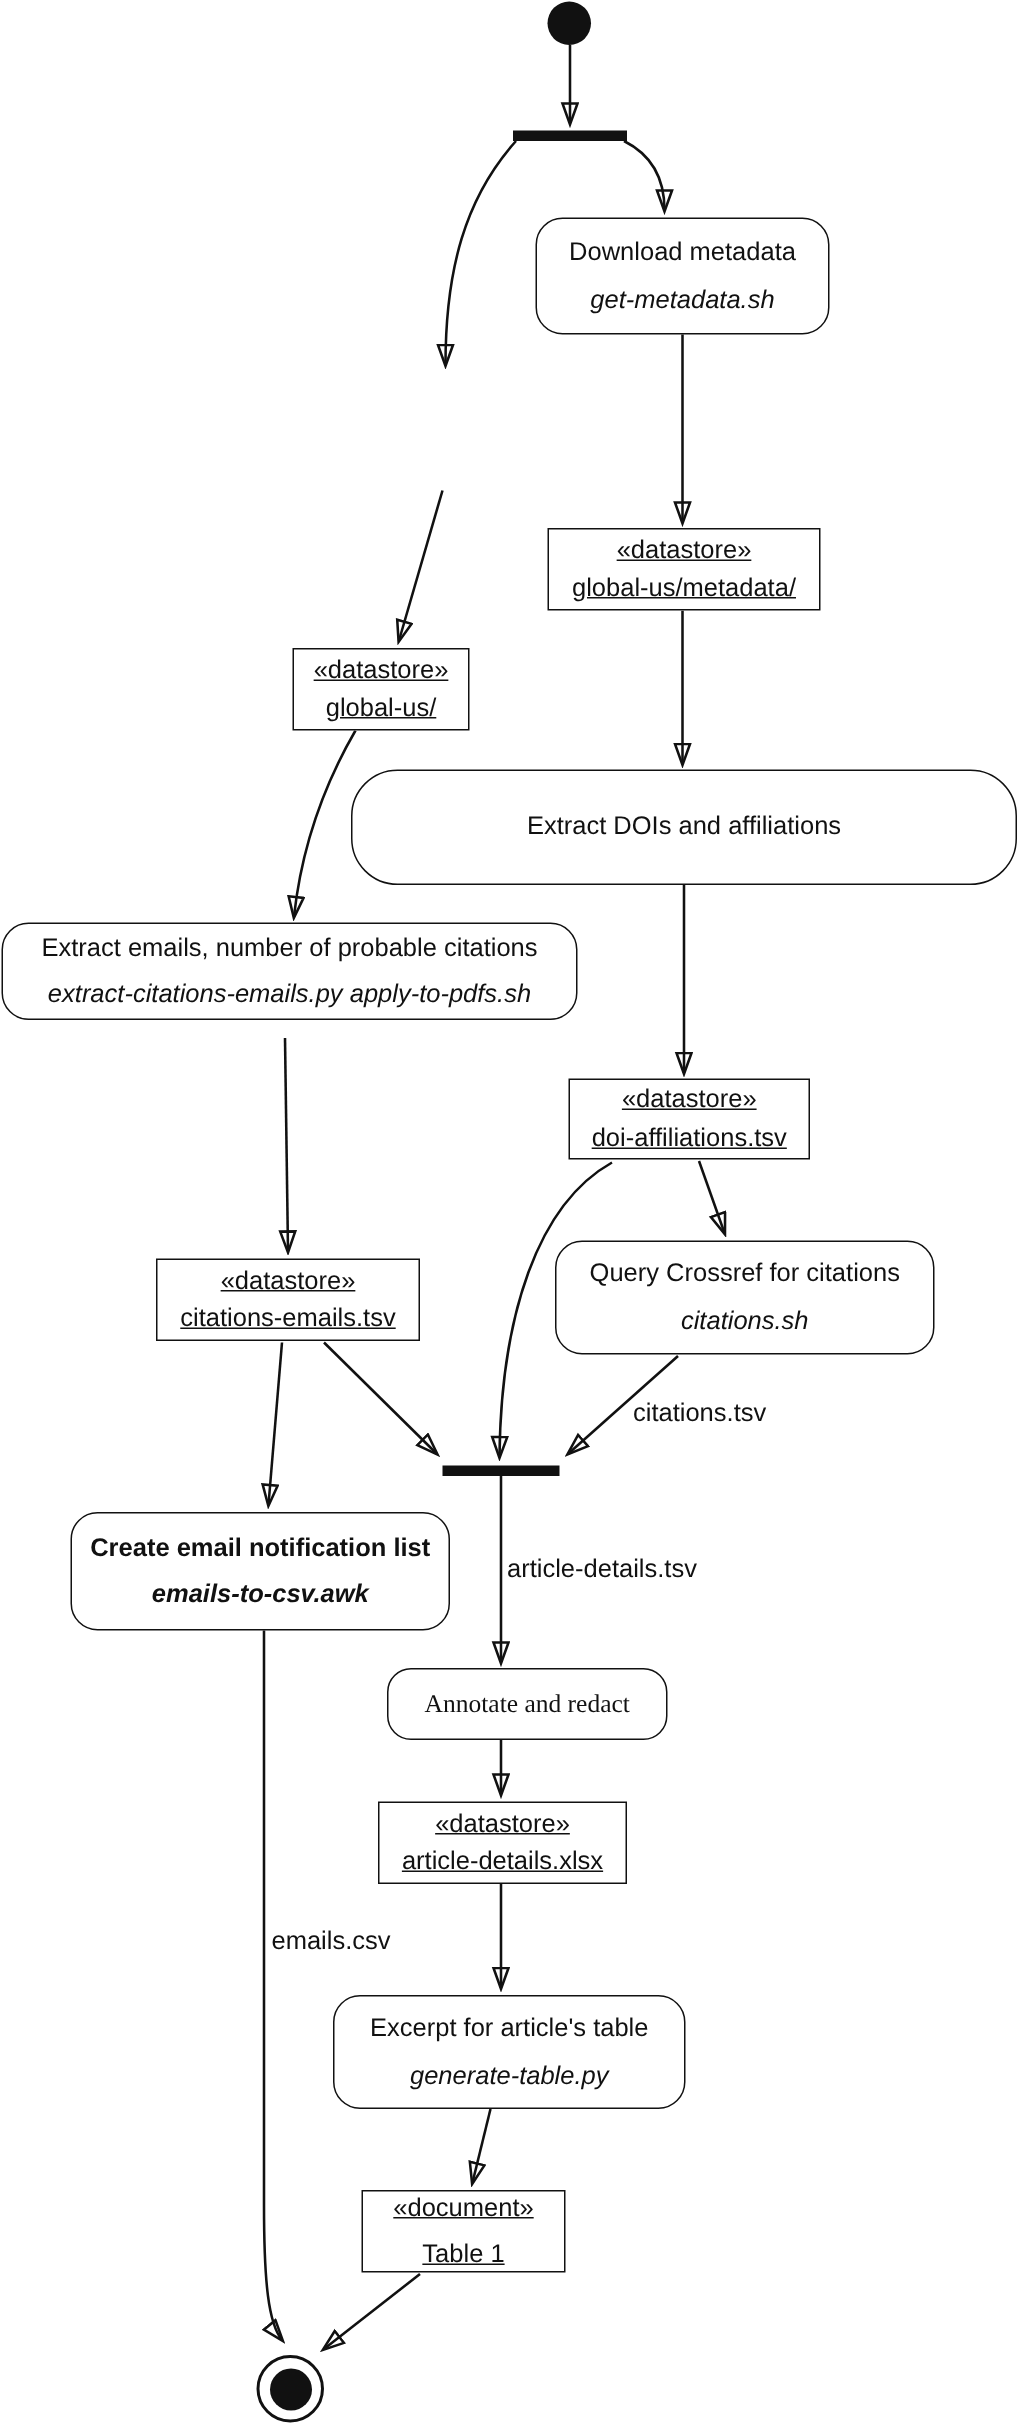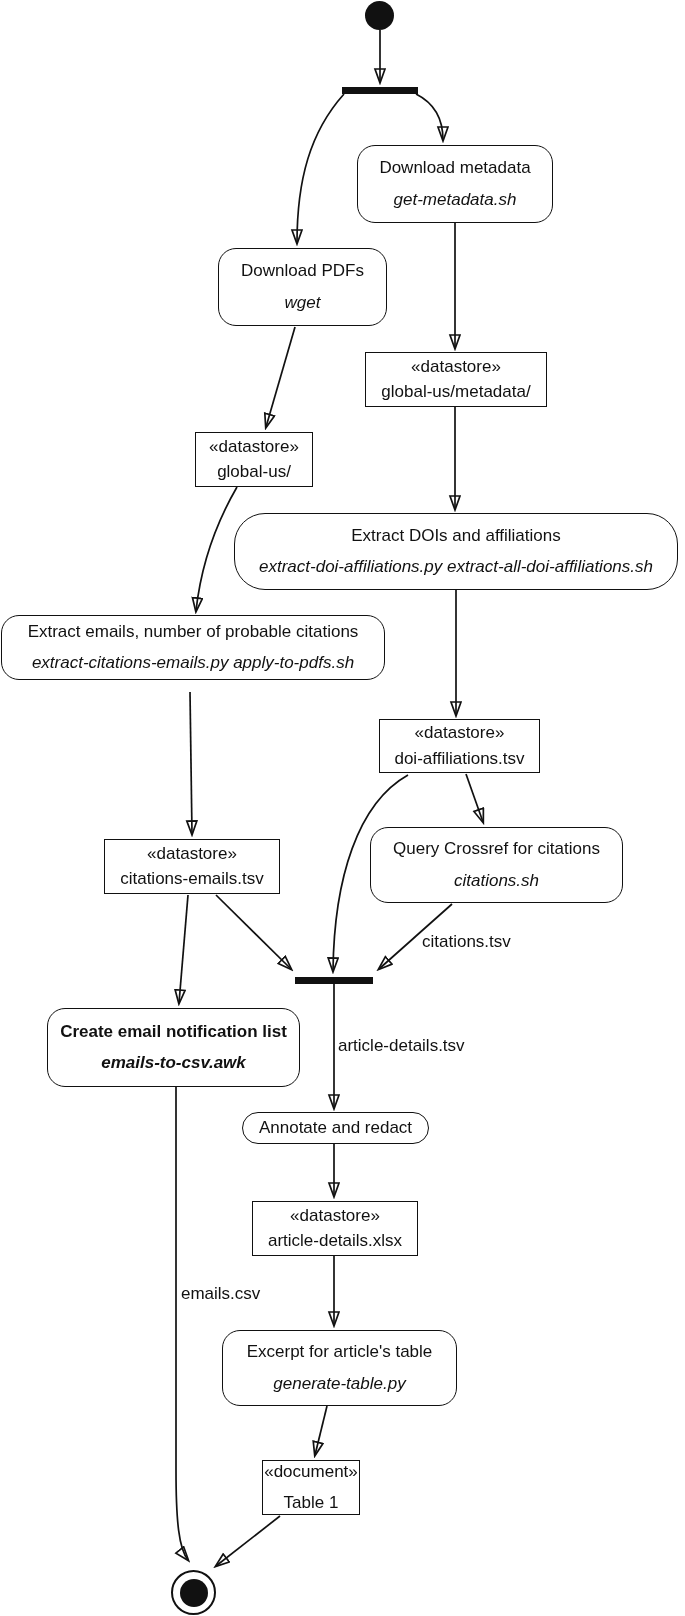--- a/index.html
+++ b/index.html
@@ -30,21 +30,21 @@
     display: flex;
     flex-direction: column;
     align-items: center;
     justify-content: center;
     text-align: center;
     font-size: 17px;
     line-height: 1.2;
   }
   .action { border-radius: 18px; gap: 11px; }
   .pill   { border-radius: 16px; }
-  .store  { border-radius: 0; gap: 5px; }
+  .store  { border-radius: 0; gap: 5px; text-decoration: underline; }
   .line   { white-space: nowrap; }
   .script { font-style: italic; }
   .bar {
     position: absolute;
     background: #111111;
     height: 7px;
   }
   .start-circle {
     position: absolute;
     width: 29px; height: 29px;
@@ -108,38 +108,33 @@
 
   <div class="start-circle" style="left:365px; top:1px;"></div>
 
   <div class="bar" style="left:342px; top:87px; width:76px;"></div>
 
   <div class="node action" style="left:357px; top:145px; width:196px; height:78px;">
     <div class="line">Download metadata</div>
     <div class="line script">get-metadata.sh</div>
   </div>
 
-  <div class="node action" style="left:218px; top:248px; width:169px; height:78px;">
-    <div class="line">Download PDFs</div>
-    <div class="line script">wget</div>
-  </div>
 
   <div class="node store" style="left:365px; top:352px; width:182px; height:55px;">
     <div class="line">«datastore»</div>
     <div class="line">global-us/metadata/</div>
   </div>
 
   <div class="node store" style="left:195px; top:432px; width:118px; height:55px;">
     <div class="line">«datastore»</div>
     <div class="line">global-us/</div>
   </div>
 
   <div class="node action" style="left:234px; top:513px; width:444px; height:77px;border-radius:31px;">
     <div class="line">Extract DOIs and affiliations</div>
-    <div class="line script">extract-doi-affiliations.py extract-all-doi-affiliations.sh</div>
   </div>
 
   <div class="node action" style="left:1px; top:615px; width:384px; height:65px;">
     <div class="line">Extract emails, number of probable citations</div>
     <div class="line script">extract-citations-emails.py apply-to-pdfs.sh</div>
   </div>
 
   <div class="node store" style="left:379px; top:719px; width:161px; height:54px;">
     <div class="line">«datastore»</div>
     <div class="line">doi-affiliations.tsv</div>
@@ -159,37 +154,37 @@
 
   <div class="edge-label" style="left:422px; top:932px;">citations.tsv</div>
 
   <div class="node action" style="left:47px; top:1008px; width:253px; height:79px;font-weight:bold;">
     <div class="line">Create email notification list</div>
     <div class="line script">emails-to-csv.awk</div>
   </div>
 
   <div class="edge-label" style="left:338px; top:1036px;">article-details.tsv</div>
 
-  <div class="node pill" style="left:242px; top:1112px; width:187px; height:32px;">
+  <div class="node pill" style="left:258px; top:1112px; width:187px; height:48px;font-family:Liberation Serif, serif;">
     <div class="line">Annotate and redact</div>
   </div>
 
   <div class="node store" style="left:252px; top:1201px; width:166px; height:55px;">
     <div class="line">«datastore»</div>
     <div class="line">article-details.xlsx</div>
   </div>
 
   <div class="edge-label" style="left:181px; top:1284px;">emails.csv</div>
 
   <div class="node action" style="left:222px; top:1330px; width:235px; height:76px;">
     <div class="line">Excerpt for article's table</div>
     <div class="line script">generate-table.py</div>
   </div>
 
-  <div class="node store" style="left:262px; top:1460px; width:98px; height:55px;gap:10px;">
+  <div class="node store" style="left:241px; top:1460px; width:136px; height:55px;gap:10px;">
     <div class="line">«document»</div>
     <div class="line">Table 1</div>
   </div>
 
   <div class="end-outer" style="left:171px; top:1570px;">
     <div class="end-inner"></div>
   </div>
 
 </div>
 

